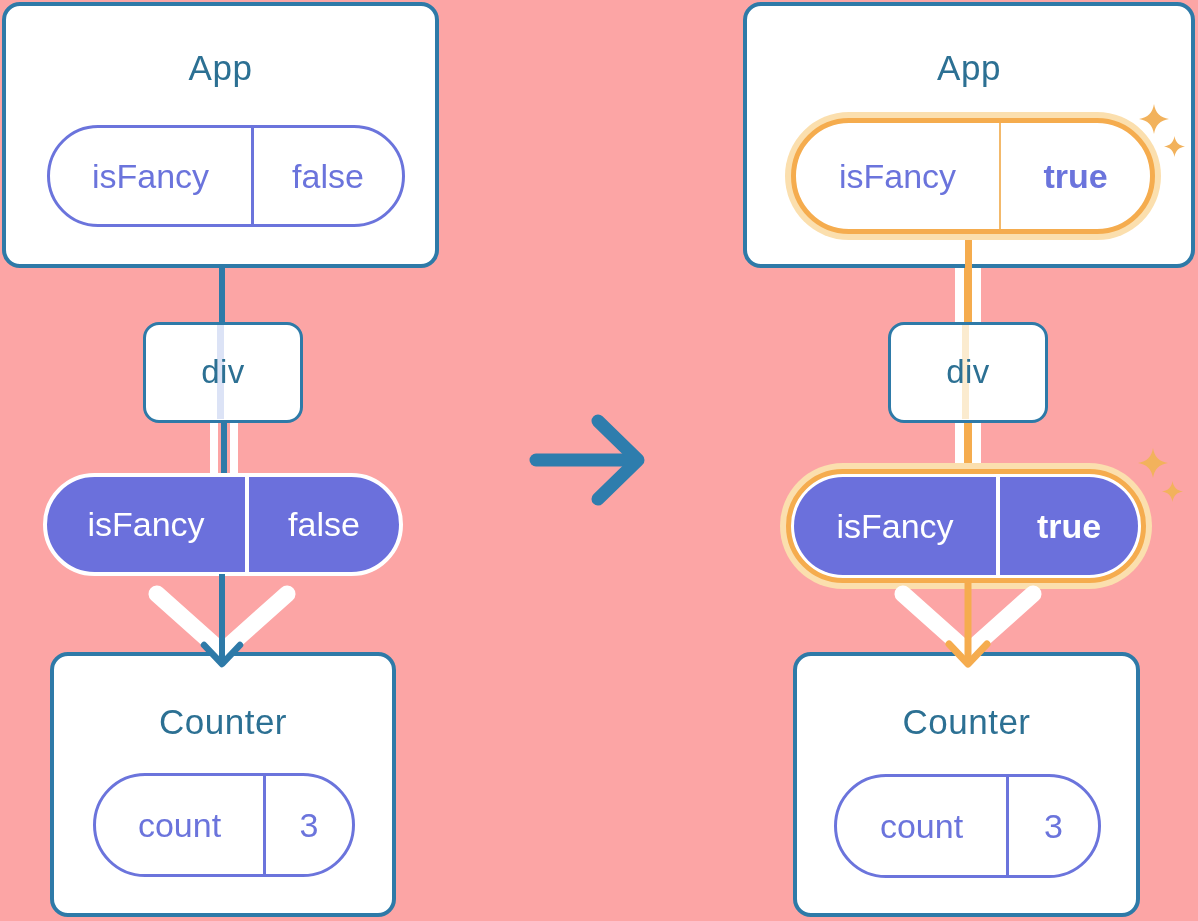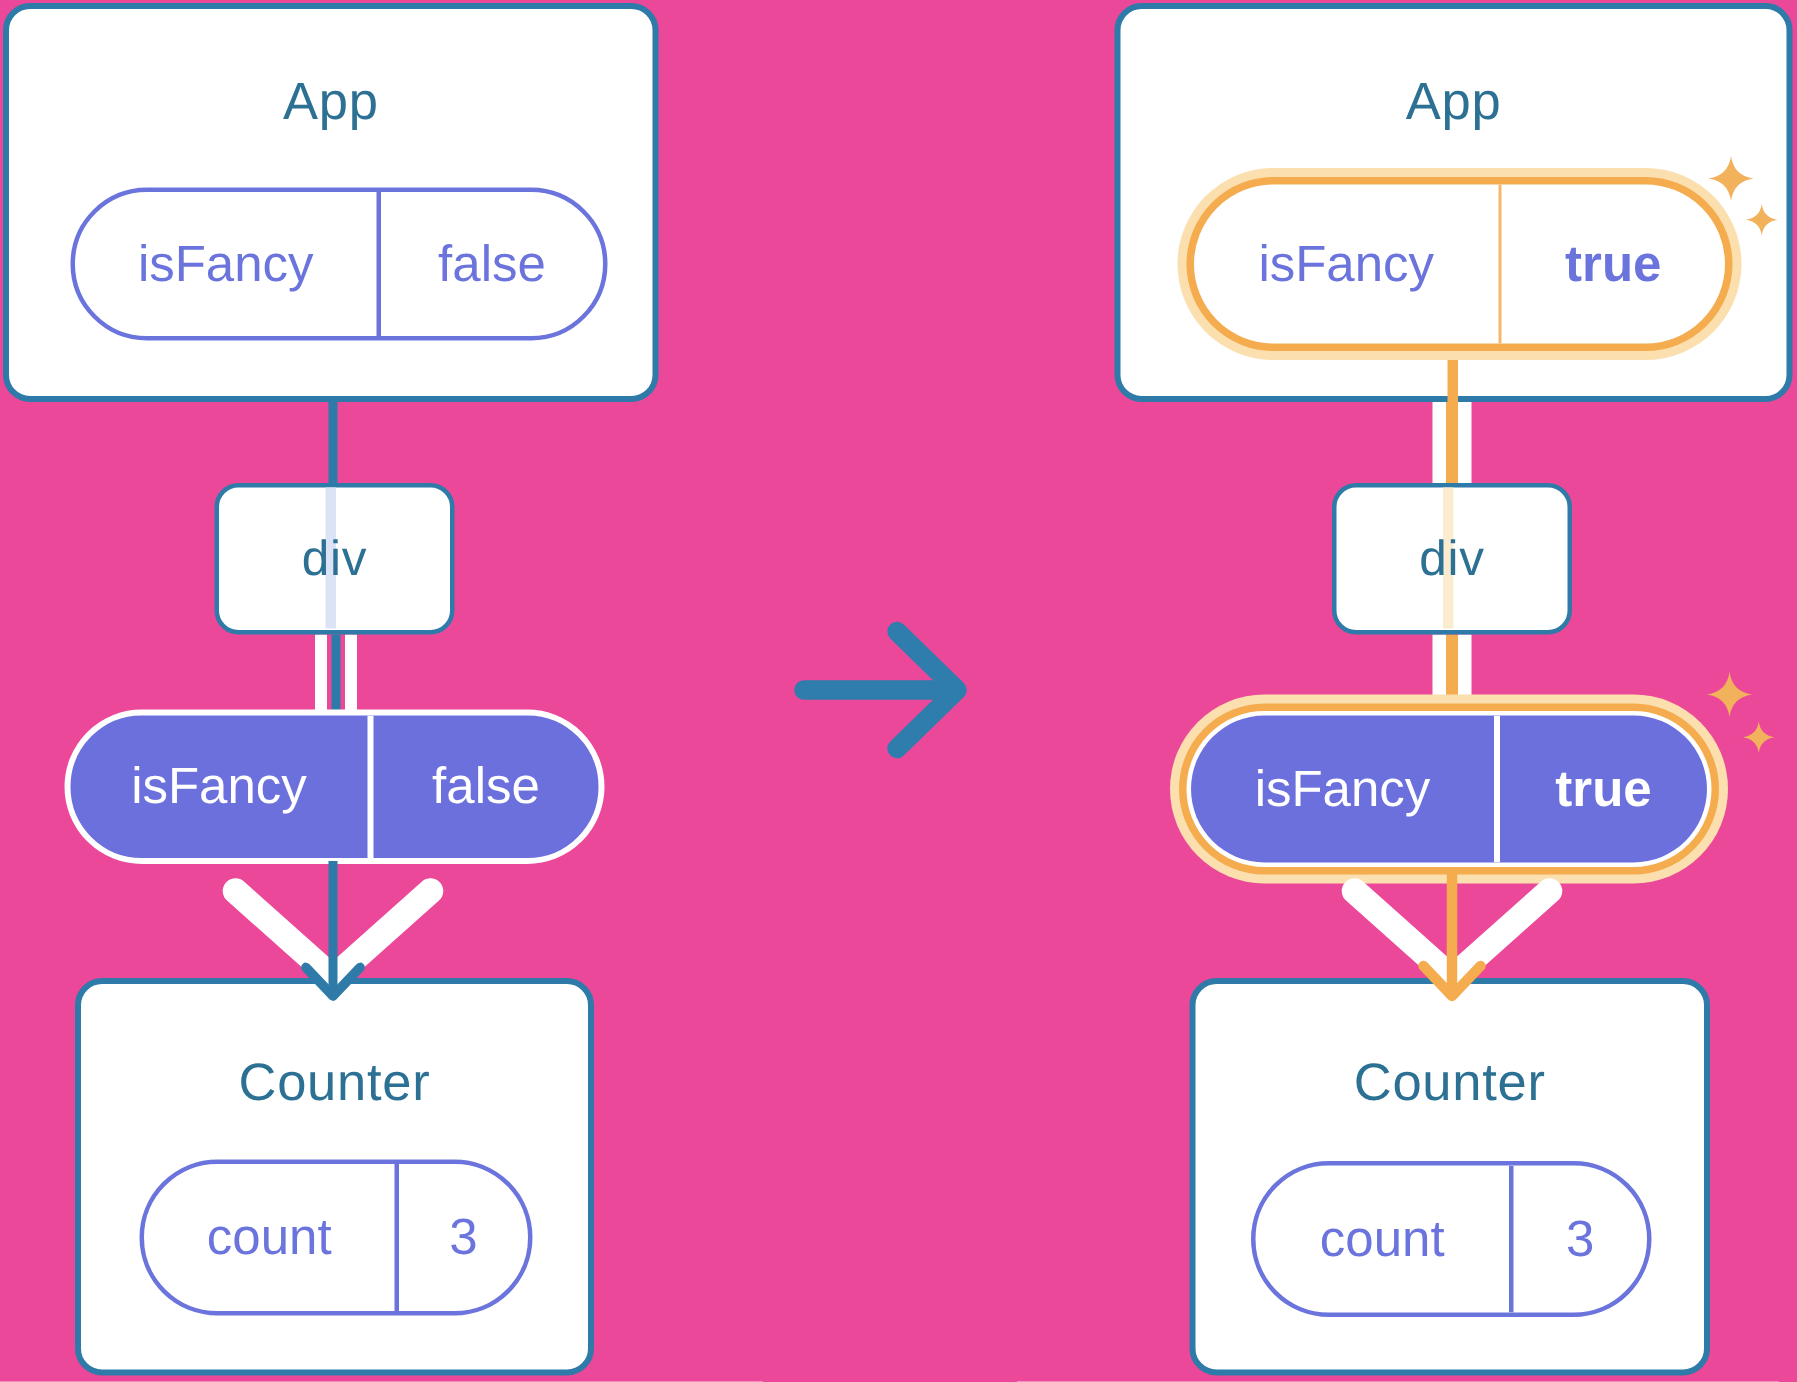--- a/index.html
+++ b/index.html
@@ -1,21 +1,21 @@
 <!DOCTYPE html>
 <html><head>
 <meta charset="utf-8">
 <style>
   * { margin:0; padding:0; box-sizing:border-box; }
   html,body { width:1198px; height:921px; }
   body { font-family:"Liberation Sans", sans-serif; }
 
   .canvas {
     position:relative; width:1198px; height:921px;
-    background:#ec4899; overflow:hidden;text-decoration:underline;
+    background:#fca5a5; overflow:hidden;text-decoration:underline;
   }
 
   
   .card {
     position:absolute; background:#fff;
     border:4px solid #2E7AA8; border-radius:18px;
   }
   .card-title {
     position:absolute; left:0; width:100%; text-align:center;
     color:#2C7093; font-size:35px; font-weight:500; letter-spacing:0.5px;

